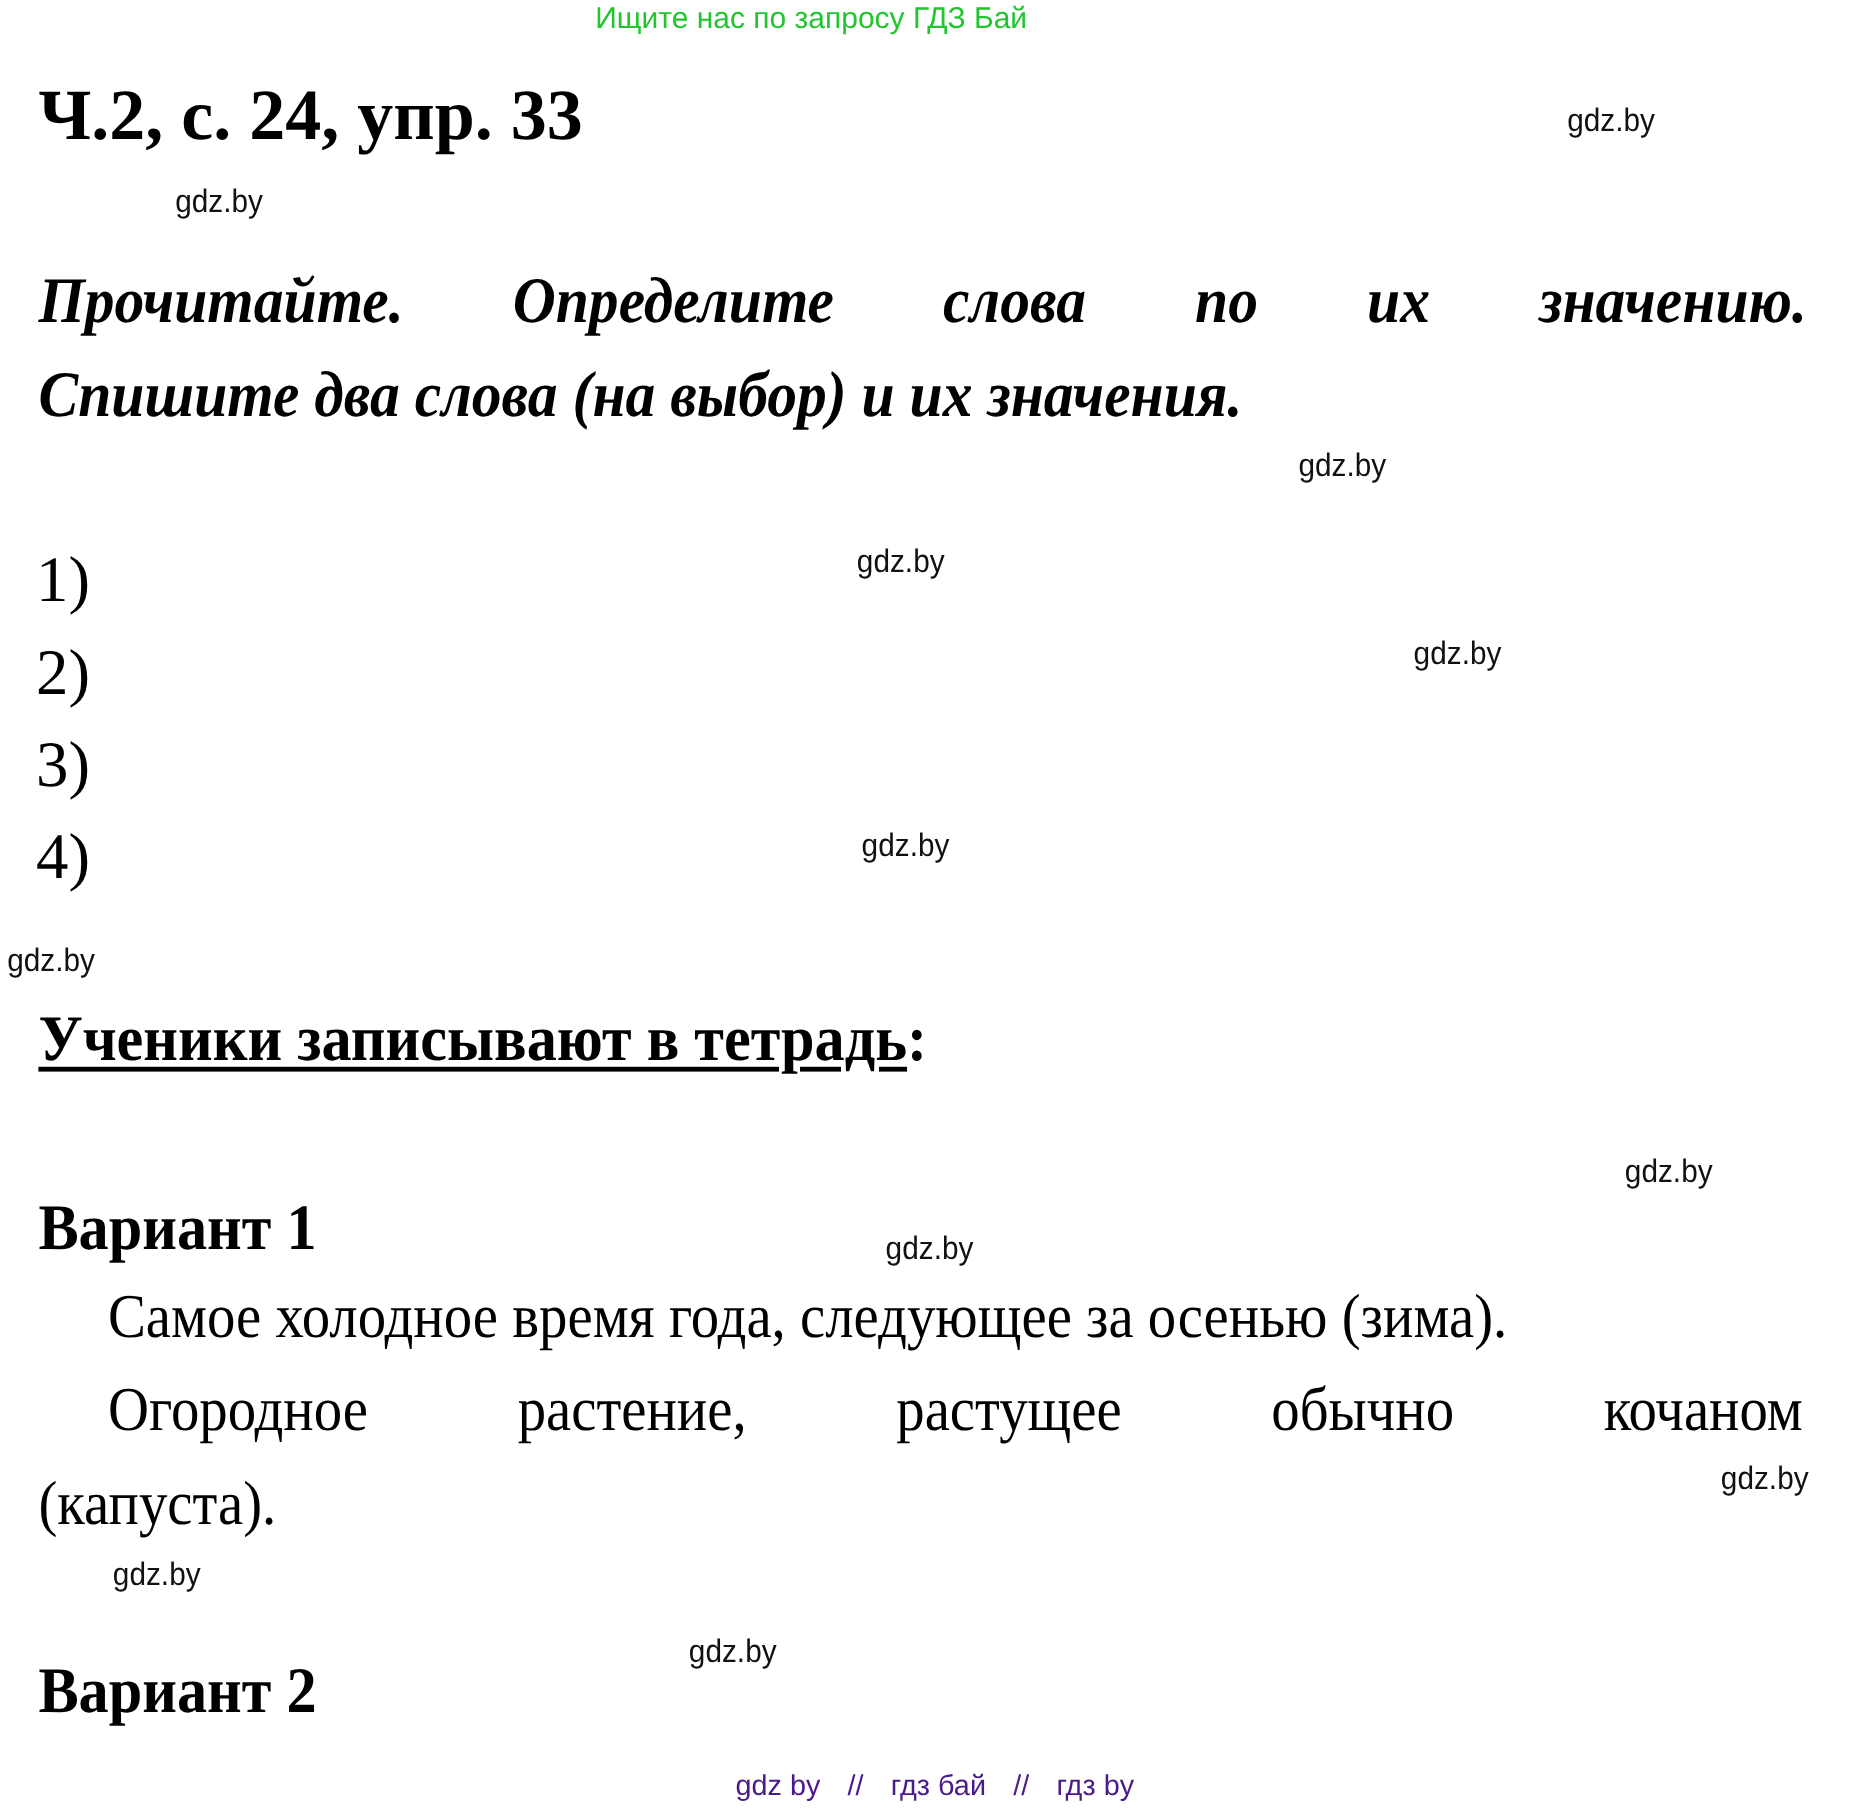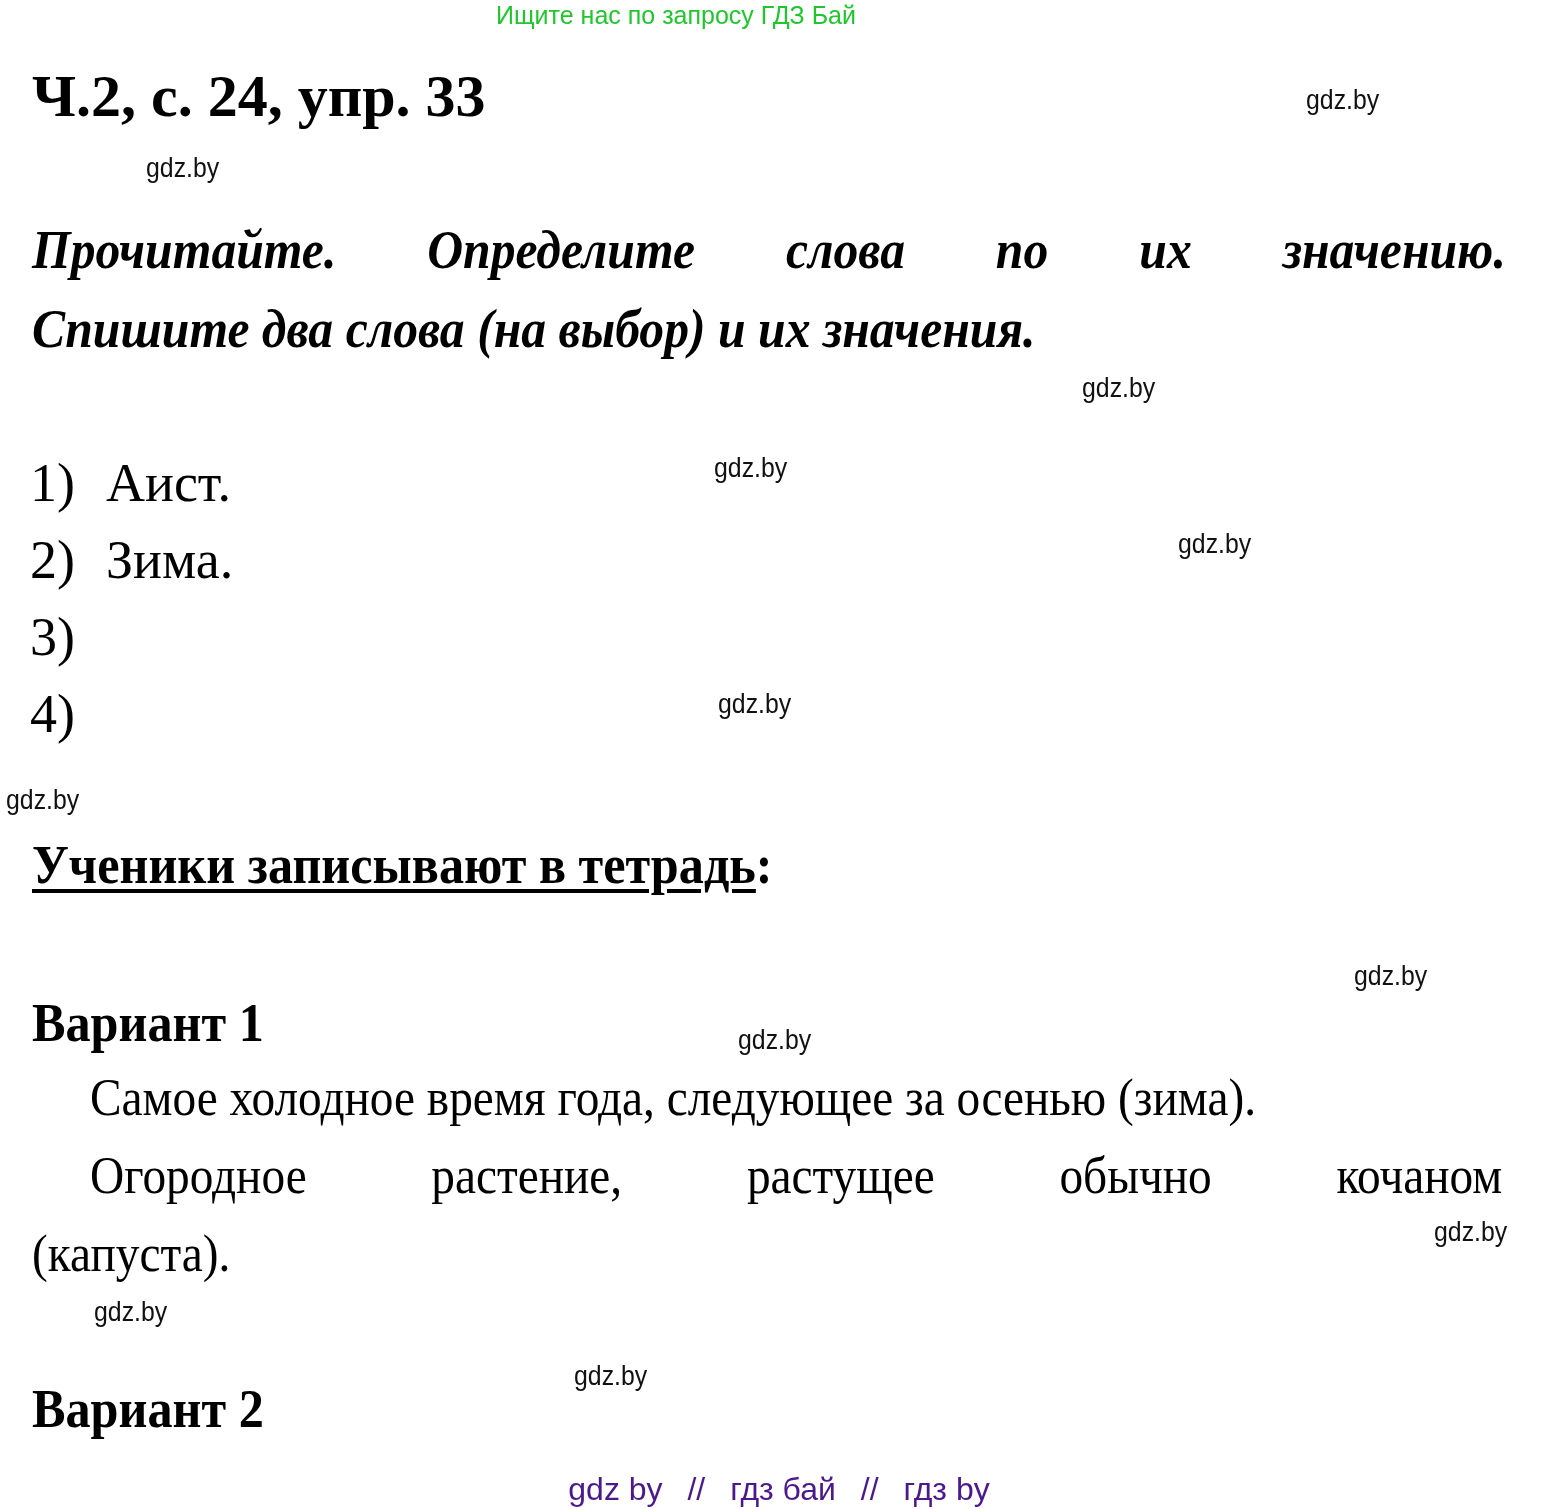--- a/index.html
+++ b/index.html
@@ -106,21 +106,21 @@
     }
     .answer-line-justified {
       display: flex;
       justify-content: space-between;
     }
 
     .footer-links {
       left: 0; top: 1473px; width: 1558px;
       text-align: center;
       font-family: "Liberation Sans", sans-serif;
-      font-size: 32px;
+      font-size: 24px;
       line-height: 32px;
       color: #4b1a8a;
     }
     .footer-links span { margin: 0 8px; }
   </style>
 </head>
 <body>
 
 <div class="abs top-banner">Ищите нас по запросу ГДЗ Бай</div>
 
@@ -132,25 +132,23 @@
   <span>слова</span>
   <span>по</span>
   <span>их</span>
   <span>значению.</span>
 </div>
 <div class="abs task task-line2">Спишите два слова (на выбор) и их значения.</div>
 
 <div class="abs list">
   <div class="list-item">
     <span class="list-num">1)</span>
-    <span>Аист.</span>
   </div>
   <div class="list-item">
     <span class="list-num">2)</span>
-    <span>Зима.</span>
   </div>
   <div class="list-item">
     <span class="list-num">3)</span>
   </div>
   <div class="list-item">
     <span class="list-num">4)</span>
   </div>
 </div>
 
 <div class="abs section-heading">

